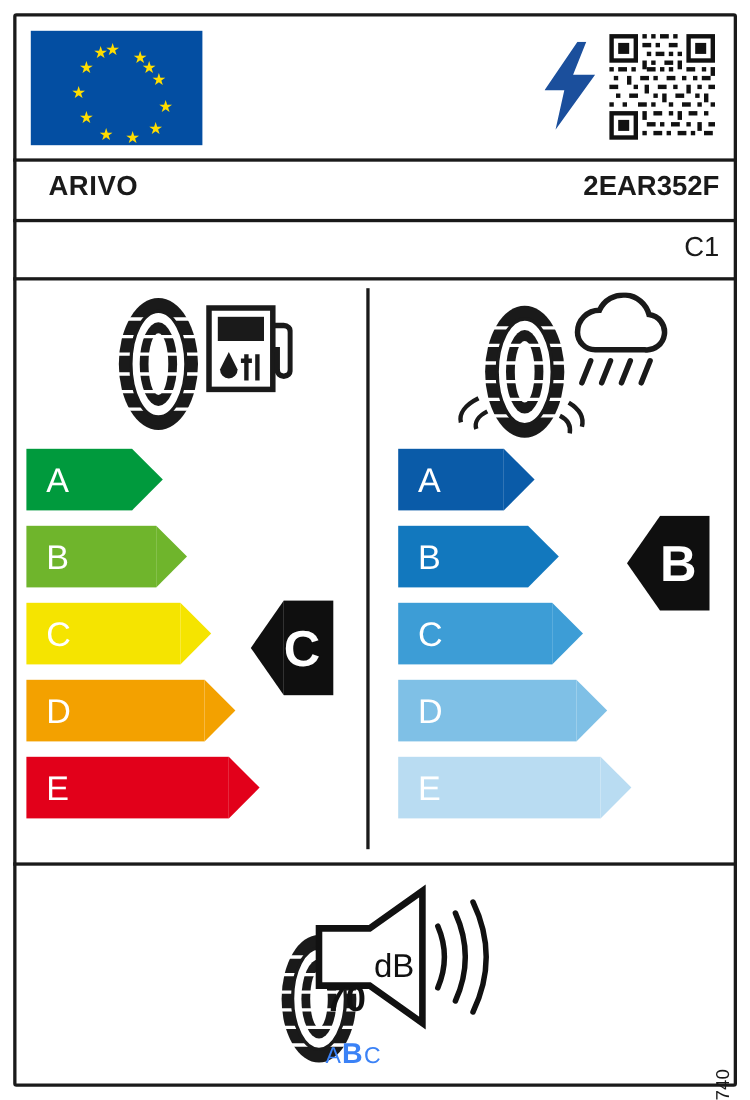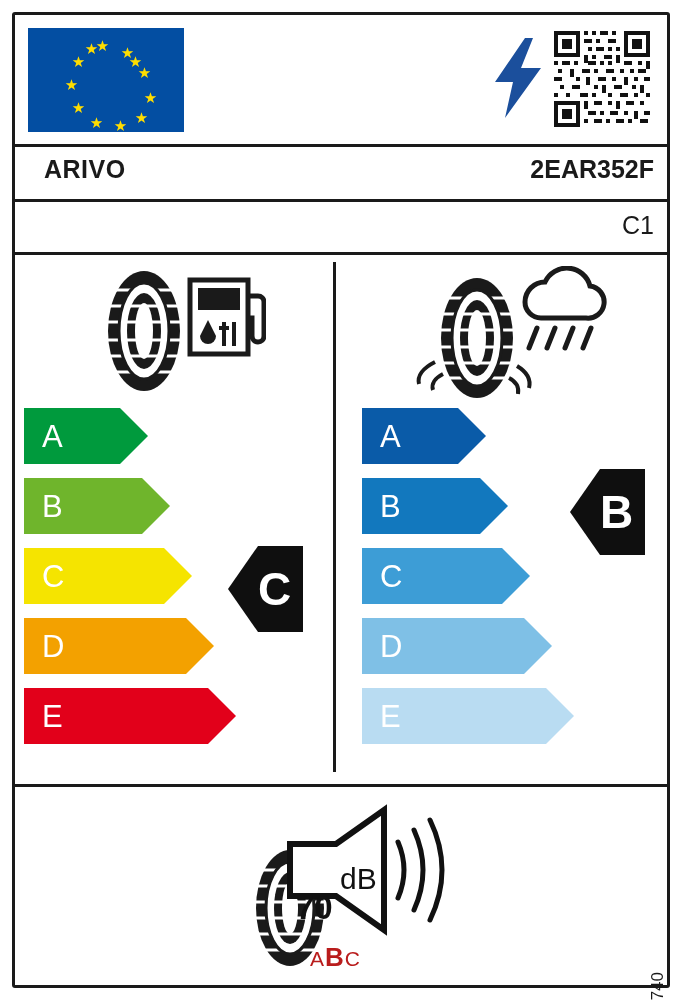--- a/index.html
+++ b/index.html
@@ -205,23 +205,23 @@
     margin-top: 32px;
   }
   .noise-db-unit {
     position: absolute;
     left: 340px; top: 862px;
     font-size: 30px;
     color: #111111;
   }
   .noise-classes {
     position: absolute;
-    left: 310px; top: 942px;
+    left: 296px; top: 942px;
     font-size: 21px;
-    color: #b91c1c;
+    color: #3b82f6;
     letter-spacing: 1px;
   }
   .noise-classes b { font-size: 26px; }
 
   
   .side-code {
     position: absolute;
     right: 14px;
     bottom: 28px;
     font-size: 17px;

